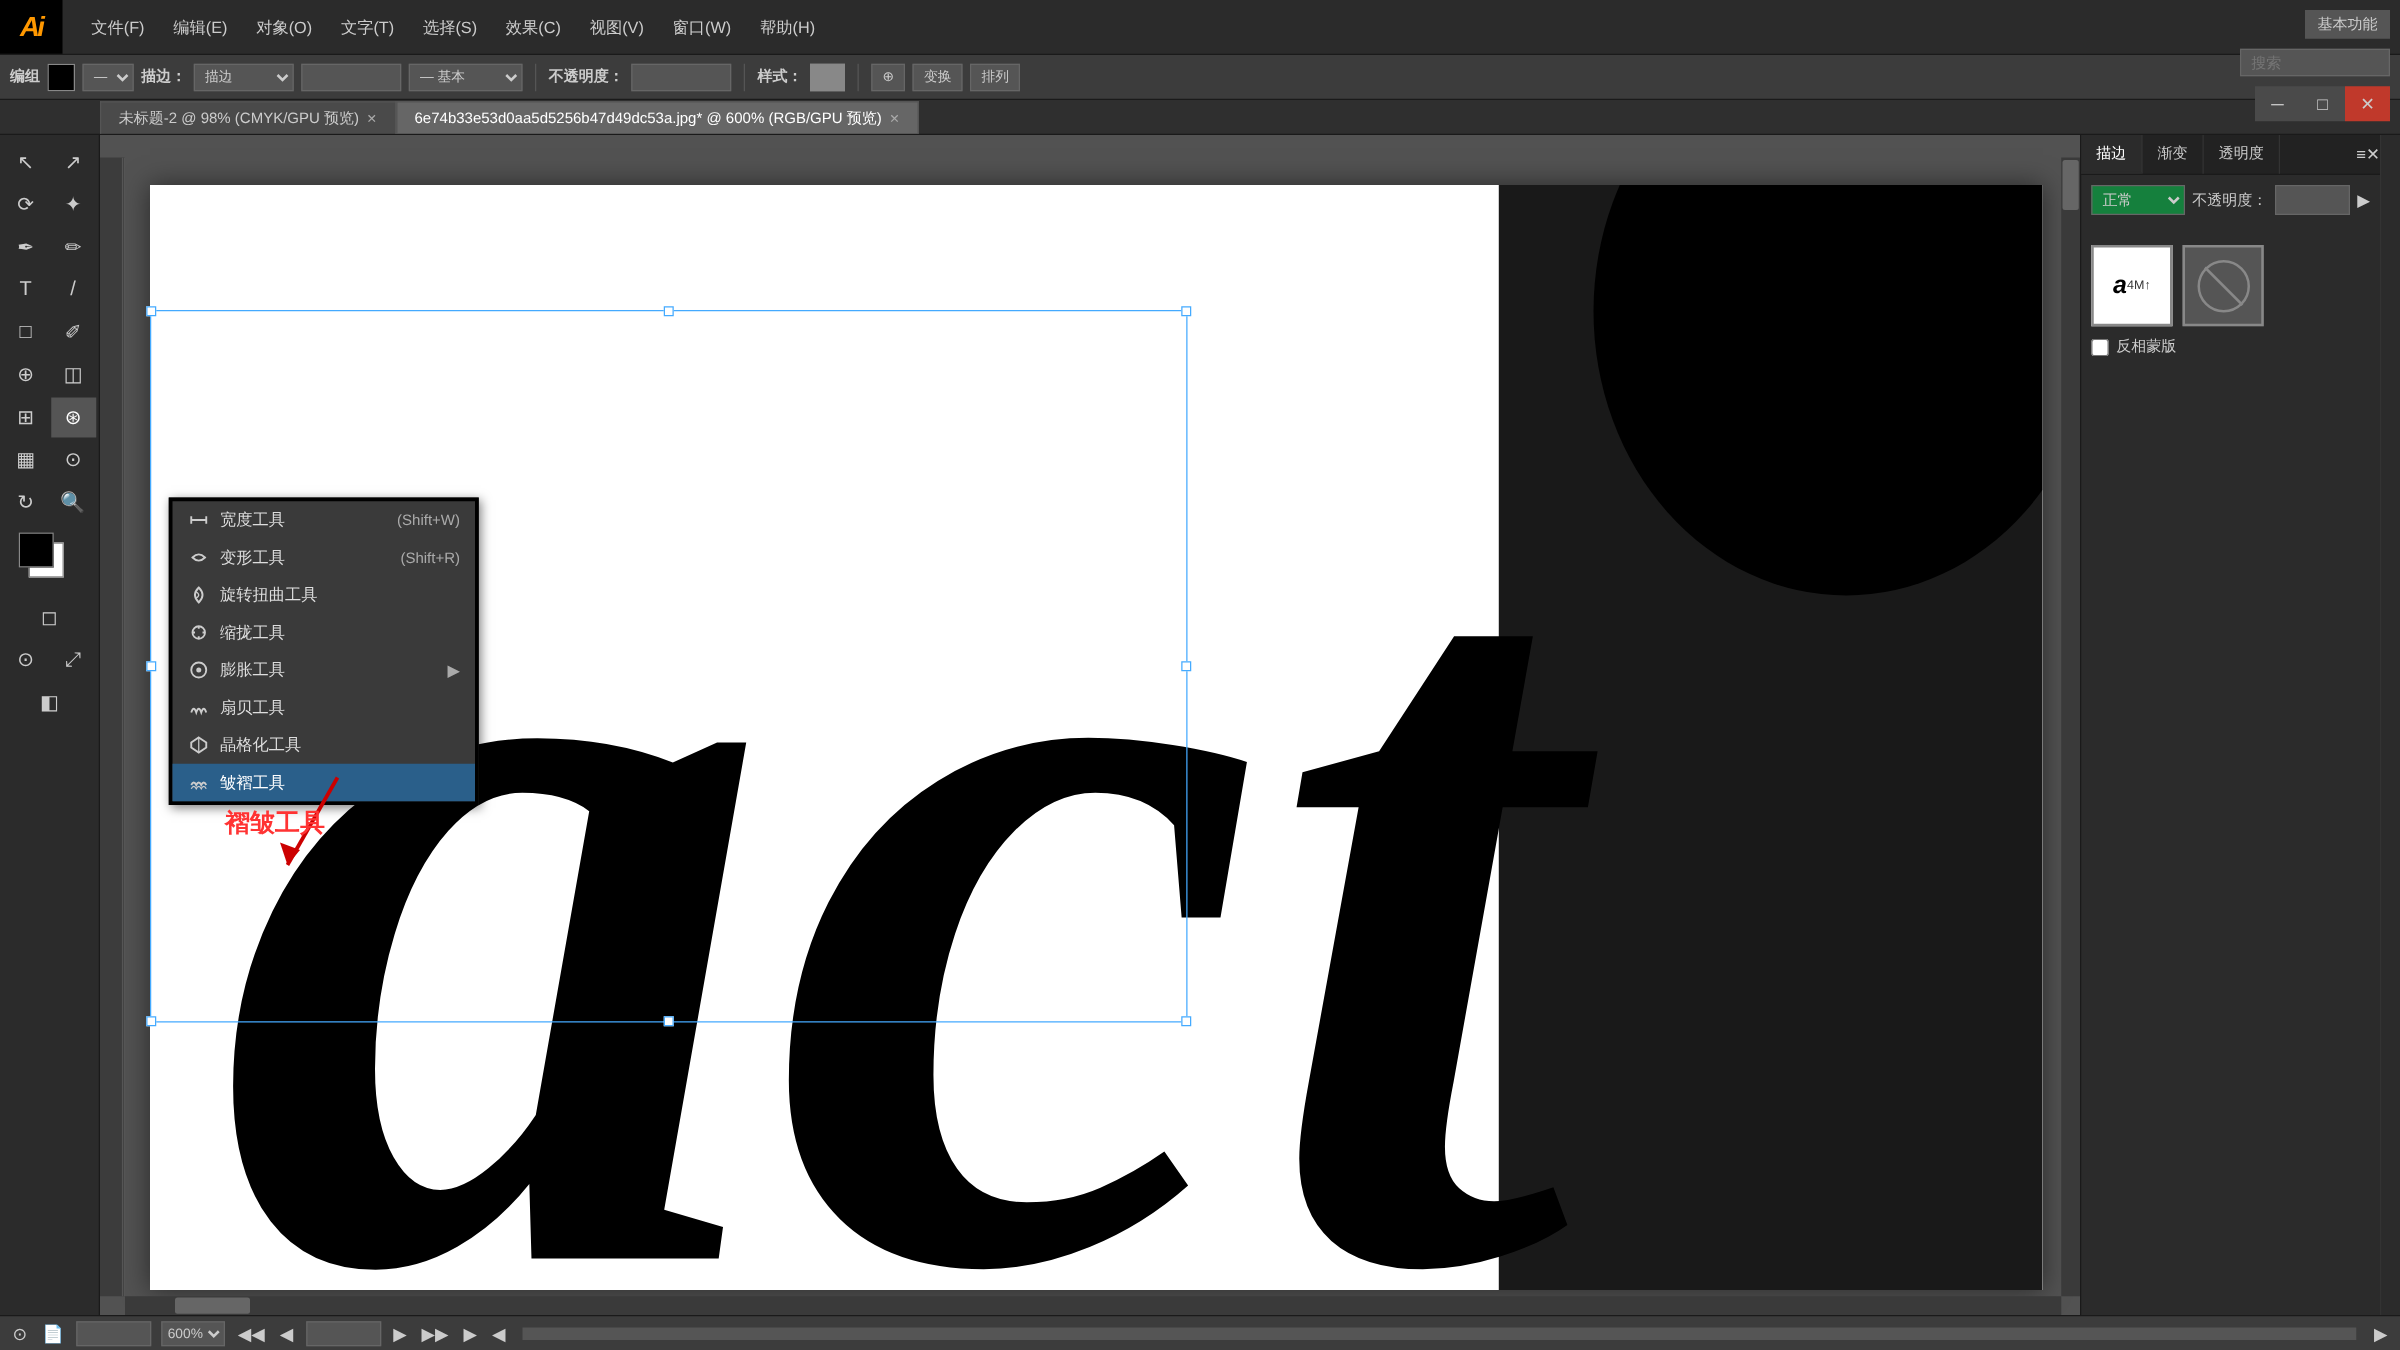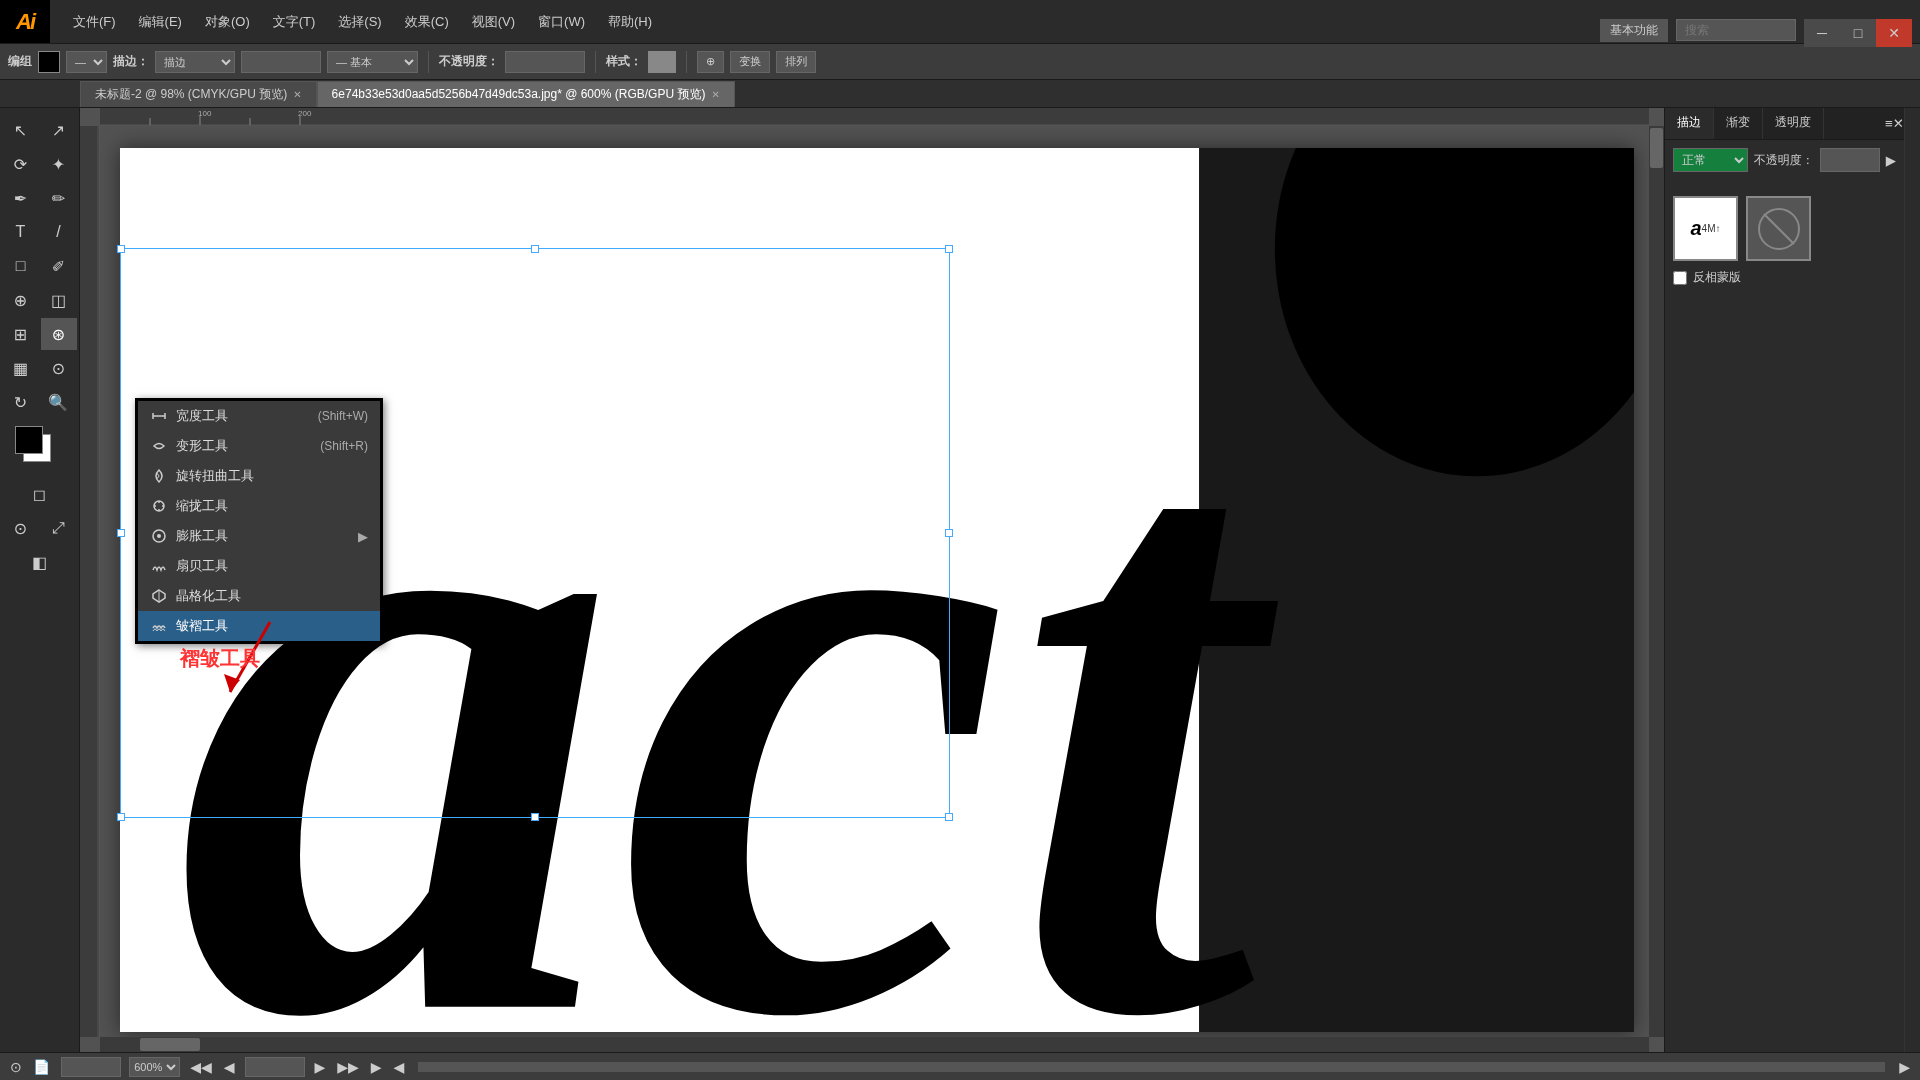--- a/index.html
+++ b/index.html
@@ -4,21 +4,21 @@
   <style>
     * { margin: 0; padding: 0; box-sizing: border-box; }
     body { width: 1920px; height: 1080px; overflow: hidden; background: #444; font-family: 'Microsoft YaHei', SimHei, Arial, sans-serif; font-size: 12px; color: #fff; }
 
     
     #top-bar { width: 100%; height: 44px; background: #2b2b2b; display: flex; align-items: center; padding: 0 8px; border-bottom: 1px solid #1a1a1a; }
     #app-logo { width: 50px; height: 43px; background: #000; display: flex; align-items: center; justify-content: center; position: absolute; top: 0; left: 0; }
     #app-logo span { font-size: 22px; font-style: italic; font-weight: bold; color: #ff9800; letter-spacing: -2px; }
     #menu-items { display: flex; margin-left: 55px; gap: 3px; }
     .menu-item { padding: 4px 10px; cursor: pointer; color: #ccc; font-size: 13px; }
-    #top-right { position: absolute; right: 8px; top: 19px; display: flex; align-items: flex-start; gap: 8px; }
+    #top-right { position: absolute; right: 8px; top: 8px; display: flex; align-items: flex-end; gap: 8px; flex-direction: column; }
     .top-btn { background: #555; border: none; color: #ccc; padding: 3px 10px; cursor: pointer; font-size: 12px; }
     #search-box { background: #555; border: 1px solid #666; color: #ccc; padding: 3px 8px; width: 120px; }
 
     
     #toolbar { width: 100%; height: 36px; background: #3c3c3c; display: flex; align-items: center; padding: 0 8px; gap: 6px; border-bottom: 1px solid #1a1a1a; }
     .toolbar-label { color: #ccc; font-size: 12px; font-weight: bold; }
     .toolbar-select { background: #555; border: 1px solid #666; color: #ccc; height: 22px; font-size: 11px; padding: 0 4px; }
     .toolbar-input { background: #555; border: 1px solid #666; color: #ccc; height: 22px; width: 80px; text-align: center; font-size: 11px; }
     .toolbar-swatch { width: 22px; height: 22px; background: #000; border: 1px solid #888; cursor: pointer; }
     .toolbar-divider { width: 1px; height: 22px; background: #555; margin: 0 4px; }
@@ -215,34 +215,20 @@
       <button class="tool-btn">⊙</button>
       <button class="tool-btn">⤢</button>
     </div>
     <div class="tool-row">
       <button class="tool-btn">◧</button>
     </div>
   </div>
 
   <div id="canvas-area" style="flex:1; position:relative; background:#525252; overflow:hidden;">
 
-    <div id="ruler-h" style="position:absolute;top:0;left:20px;right:15px;height:18px;background:#3c3c3c;border-bottom:1px solid #555;z-index:10;">
-      <svg width="100%" height="18">
-        <line x1="0" y1="17" x2="10000" y2="17" stroke="#555" stroke-width="1"></line>
-
-        <g fill="#aaa" font-size="8" font-family="Arial">
-          <line x1="50" y1="10" x2="50" y2="17" stroke="#888" stroke-width="1"></line>
-          <line x1="100" y1="8" x2="100" y2="17" stroke="#888" stroke-width="1"></line>
-          <text x="98" y="8" fill="#aaa">100</text>
-          <line x1="150" y1="10" x2="150" y2="17" stroke="#888" stroke-width="1"></line>
-          <line x1="200" y1="8" x2="200" y2="17" stroke="#888" stroke-width="1"></line>
-          <text x="198" y="8" fill="#aaa">200</text>
-        </g>
-      </svg>
-    </div>
 
     <div id="ruler-v" style="position:absolute;top:18px;left:0;width:20px;bottom:15px;background:#3c3c3c;border-right:1px solid #555;z-index:10;">
       <svg width="20" height="100%">
         <line x1="18" y1="0" x2="18" y2="10000" stroke="#555" stroke-width="1"></line>
       </svg>
     </div>
 
     <div style="position:absolute;top:40px;left:40px;right:30px;bottom:20px;background:#fff;box-shadow:0 0 20px rgba(0,0,0,0.5);">
 
       <div style="position:absolute;top:0;left:0;width:100%;height:100%;overflow:hidden;">

